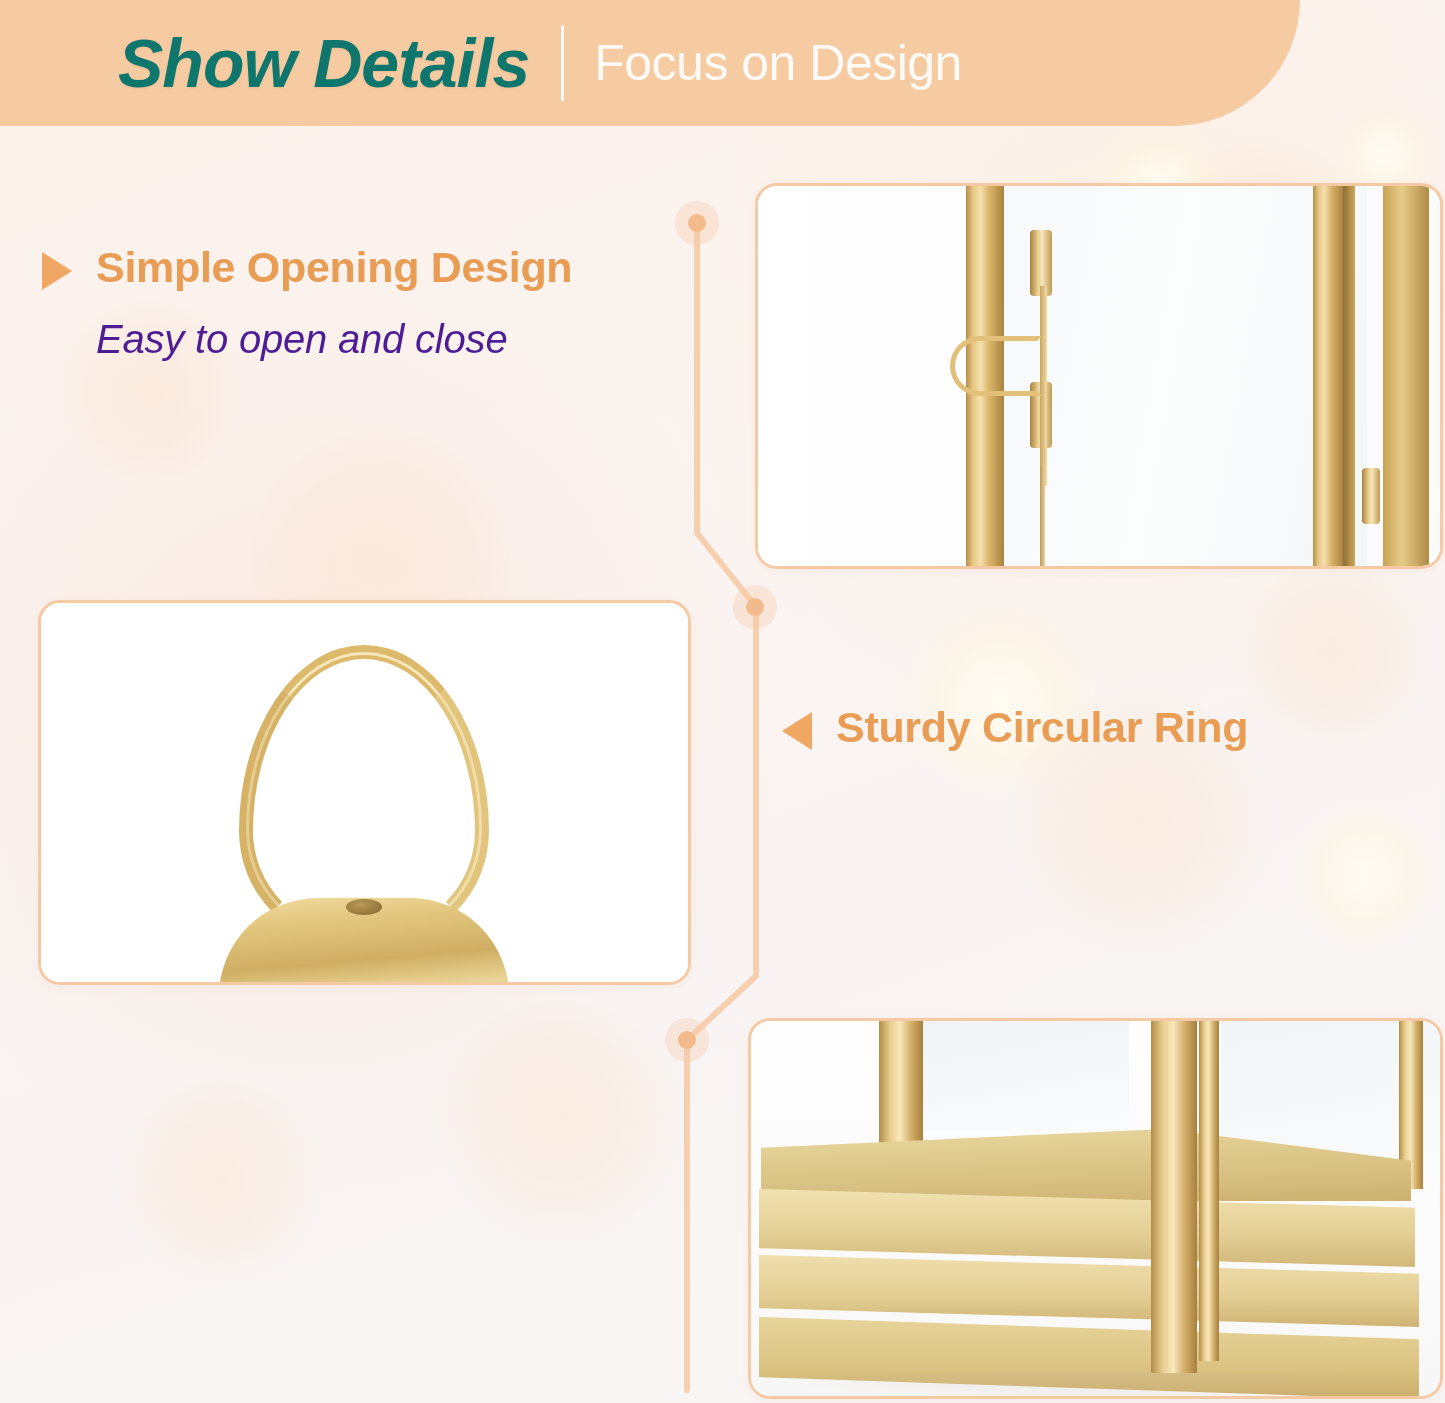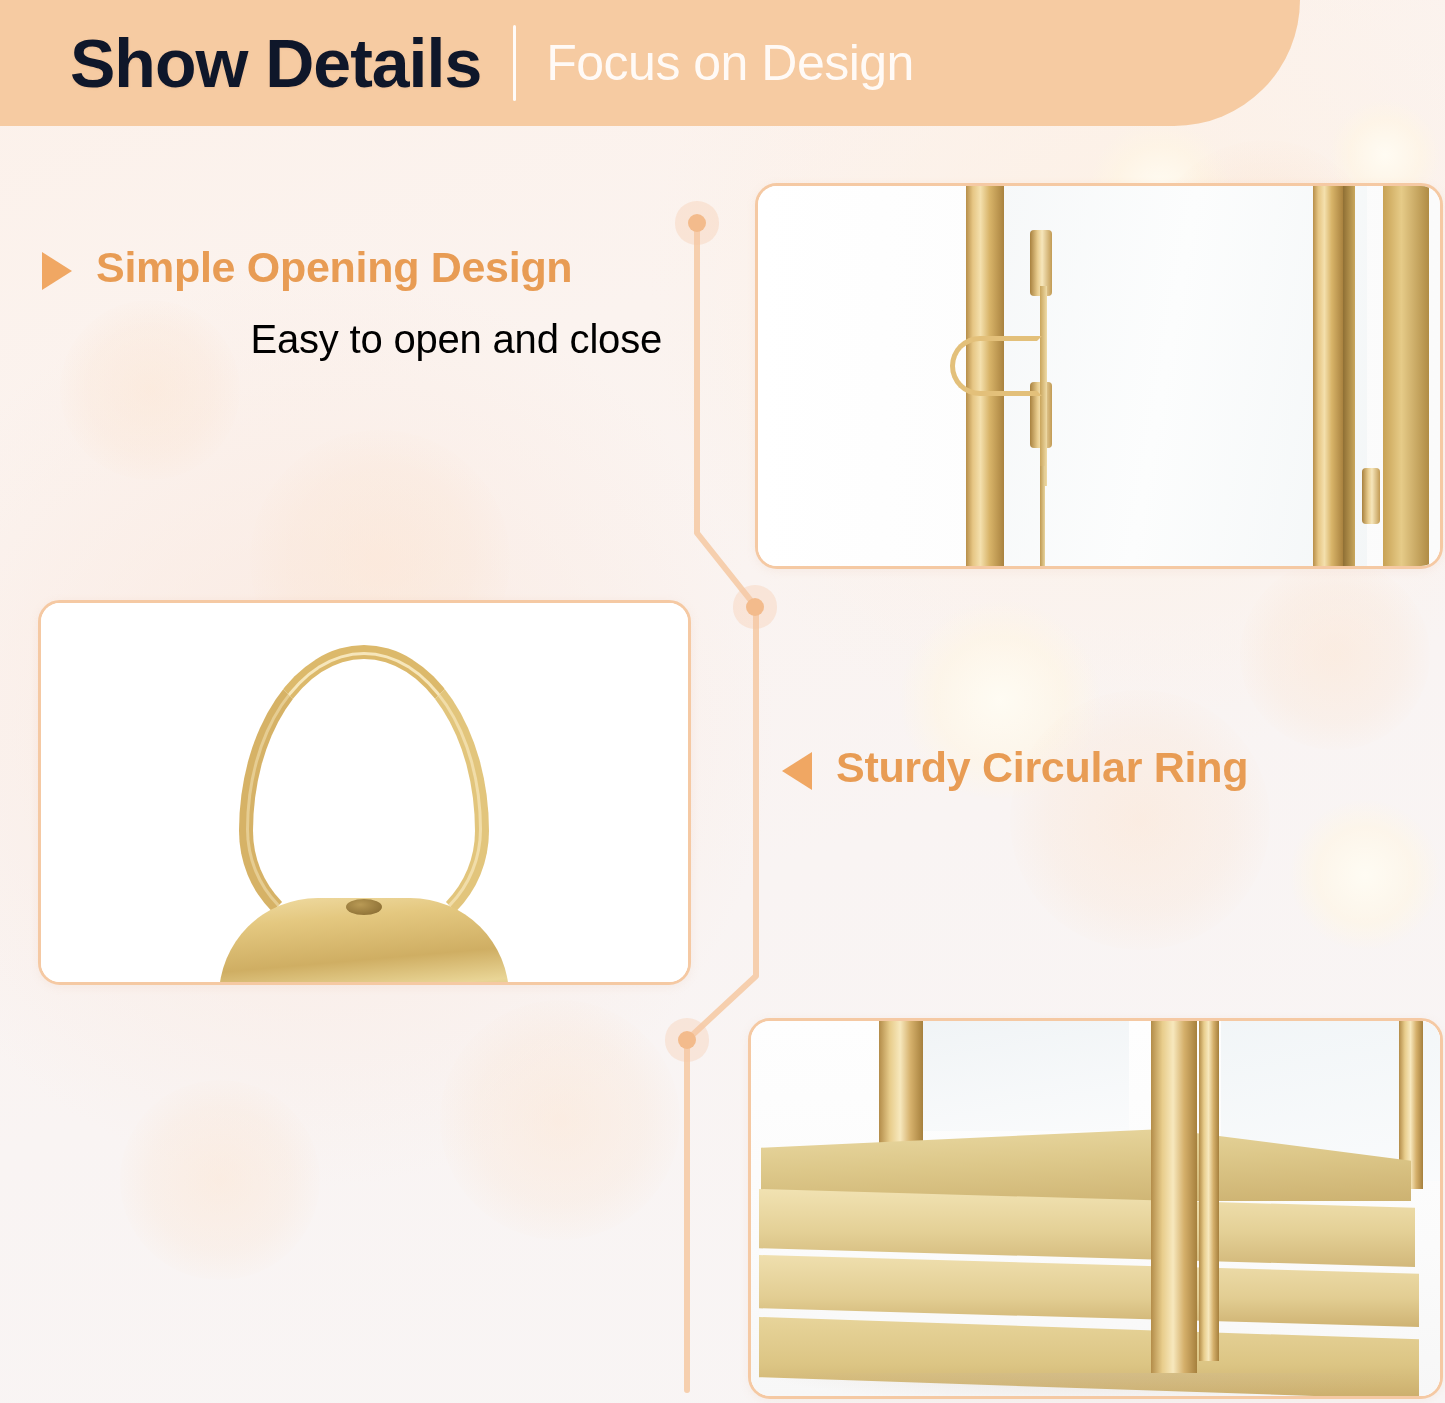--- a/index.html
+++ b/index.html
@@ -31,27 +31,28 @@
   
   #header-banner {
     position:absolute; left:0; top:0;
     width:1300px; height:126px;
     background:#f6cba2;
     border-bottom-right-radius:128px;
     display:flex; align-items:center;
     z-index:6;
   }
   #header-title {
-    color:#0f172a;
+    color:#0f766e;
     font-size:68px;
     font-weight:bold;
     letter-spacing:-1px;
-    margin-left:70px;
+    margin-left:118px;
     line-height:1;
     text-shadow:0 1px 2px rgba(214,150,104,.25);
+    font-style:italic;
   }
   #header-divider {
     width:3px; height:76px;
     background:rgba(255,255,255,.92);
     margin:0 30px 0 32px;
     border-radius:2px;
   }
   #header-subtitle {
     color:#fffaf6;
     font-size:50px;
@@ -182,21 +183,21 @@
     position:absolute; z-index:5;
     width:18px; height:18px; border-radius:50%;
     background:#f3bb8c;
     box-shadow:0 0 0 13px rgba(245,200,168,.34);
   }
   #dot-hinge  { left:688px;  top:214px;  }
   #dot-ring   { left:746px;  top:598px;  }
   #dot-base   { left:678px;  top:1031px; }
 
   
-  .feature { position:absolute; z-index:5;text-align:right; }
+  .feature { position:absolute; z-index:5; }
   .feature-head {
     display:flex; align-items:flex-start;
     gap:24px;
   }
   .tri {
     width:0; height:0; flex:none; margin-top:12px;
   }
   .tri-right {
     border-top:19px solid transparent;
     border-bottom:19px solid transparent;
@@ -208,30 +209,31 @@
     border-right:30px solid #f0a763;
   }
   .feature-title {
     color:#e89c54;
     font-size:43px;
     font-weight:bold;
     line-height:1.28;
     letter-spacing:-.3px;
   }
   .feature-desc {
-    color:#000000;
+    color:#4c1d95;
     font-size:40px;
     line-height:1.33;
     letter-spacing:-.2px;
+    font-style:italic;
   }
 
   #feature-opening  { left:42px;  top:240px;  width:620px; }
   #feature-opening .feature-desc { margin-top:18px; margin-left:54px; }
 
-  #feature-ring     { left:782px; top:740px;  width:630px; }
+  #feature-ring     { left:782px; top:700px;  width:630px; }
   #feature-ring .feature-desc { margin-top:20px; margin-left:56px; }
 
   #feature-coating  { left:42px;  top:1075px; width:620px; }
   #feature-coating .feature-desc { margin-top:20px; margin-left:54px; }
 </style>
 </head>
 <body>
 
 <div id="bg-layer">
   <div class="bokeh" style="left:1090px;top:120px;width:140px;height:140px;"></div>

